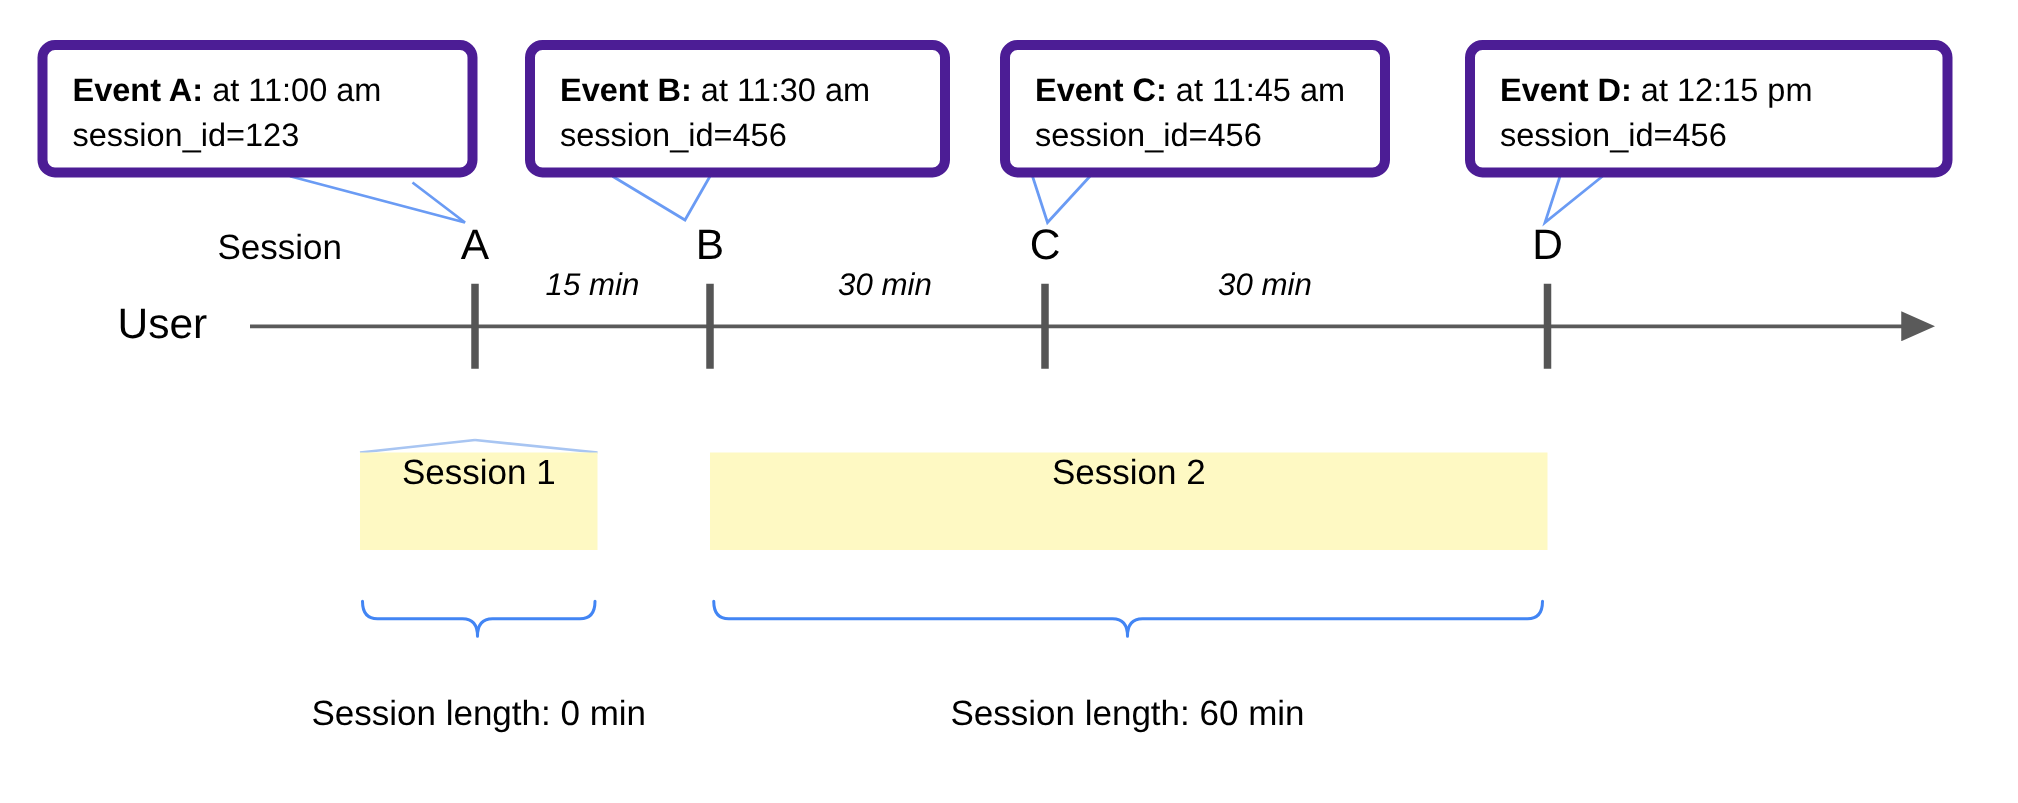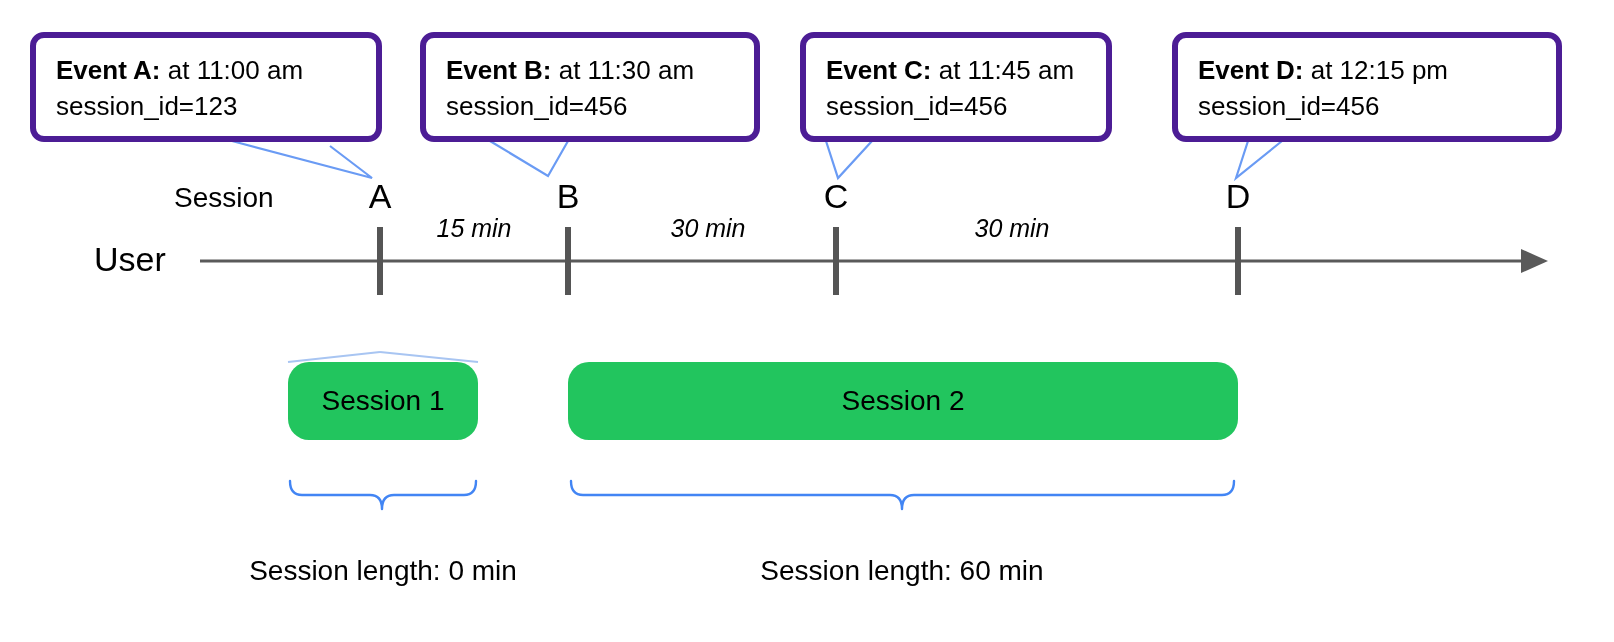--- a/index.html
+++ b/index.html
@@ -1,31 +1,31 @@
 <!DOCTYPE html>
 <html><head>
 <meta charset="utf-8">
 <style>
   html,body{margin:0;padding:0;background:#ffffff;}
   body{width:1614px;height:642px;position:relative;overflow:hidden;
        font-family:"Liberation Sans","DejaVu Sans",sans-serif;color:#000;}
   #stage{position:absolute;left:0;top:0;width:1614px;height:642px;}
   svg.layer{position:absolute;left:0;top:0;width:1614px;height:642px;overflow:visible;}
   .callout{position:absolute;box-sizing:border-box;background:#ffffff;
-           border:6px solid #4c1d95;border-radius:14px;padding:14px 18px 14px 20px;
+           border:8px solid #4c1d95;border-radius:14px;padding:14px 18px 14px 20px;
            font-size:26px;line-height:36px;color:#000;}
   .callout .ttl{font-weight:bold;}
   .tl-label{position:absolute;font-size:28px;line-height:34px;color:#000;white-space:nowrap;}
   .tl-label.big{font-size:34px;}
   .ev-letter{position:absolute;font-size:34px;line-height:38px;color:#000;
              transform:translateX(-50%);white-space:nowrap;}
   .gap-label{position:absolute;font-size:25px;line-height:30px;color:#000;
              transform:translateX(-50%);white-space:nowrap;font-style:italic;}
-  .session-bar{position:absolute;background:#22c55e;display:flex;align-items:center;
-               justify-content:center;font-size:28px;color:#000;border-radius:21px;}
+  .session-bar{position:absolute;background:#fef9c3;display:flex;align-items:flex-start;
+               justify-content:center;font-size:28px;color:#000;}
   .len-label{position:absolute;font-size:28px;line-height:34px;color:#000;
              transform:translateX(-50%);white-space:nowrap;}
 </style>
 </head>
 <body>
 
 <div id="stage">
 
   <svg class="layer" viewBox="0 0 1614 642">
     <defs>

